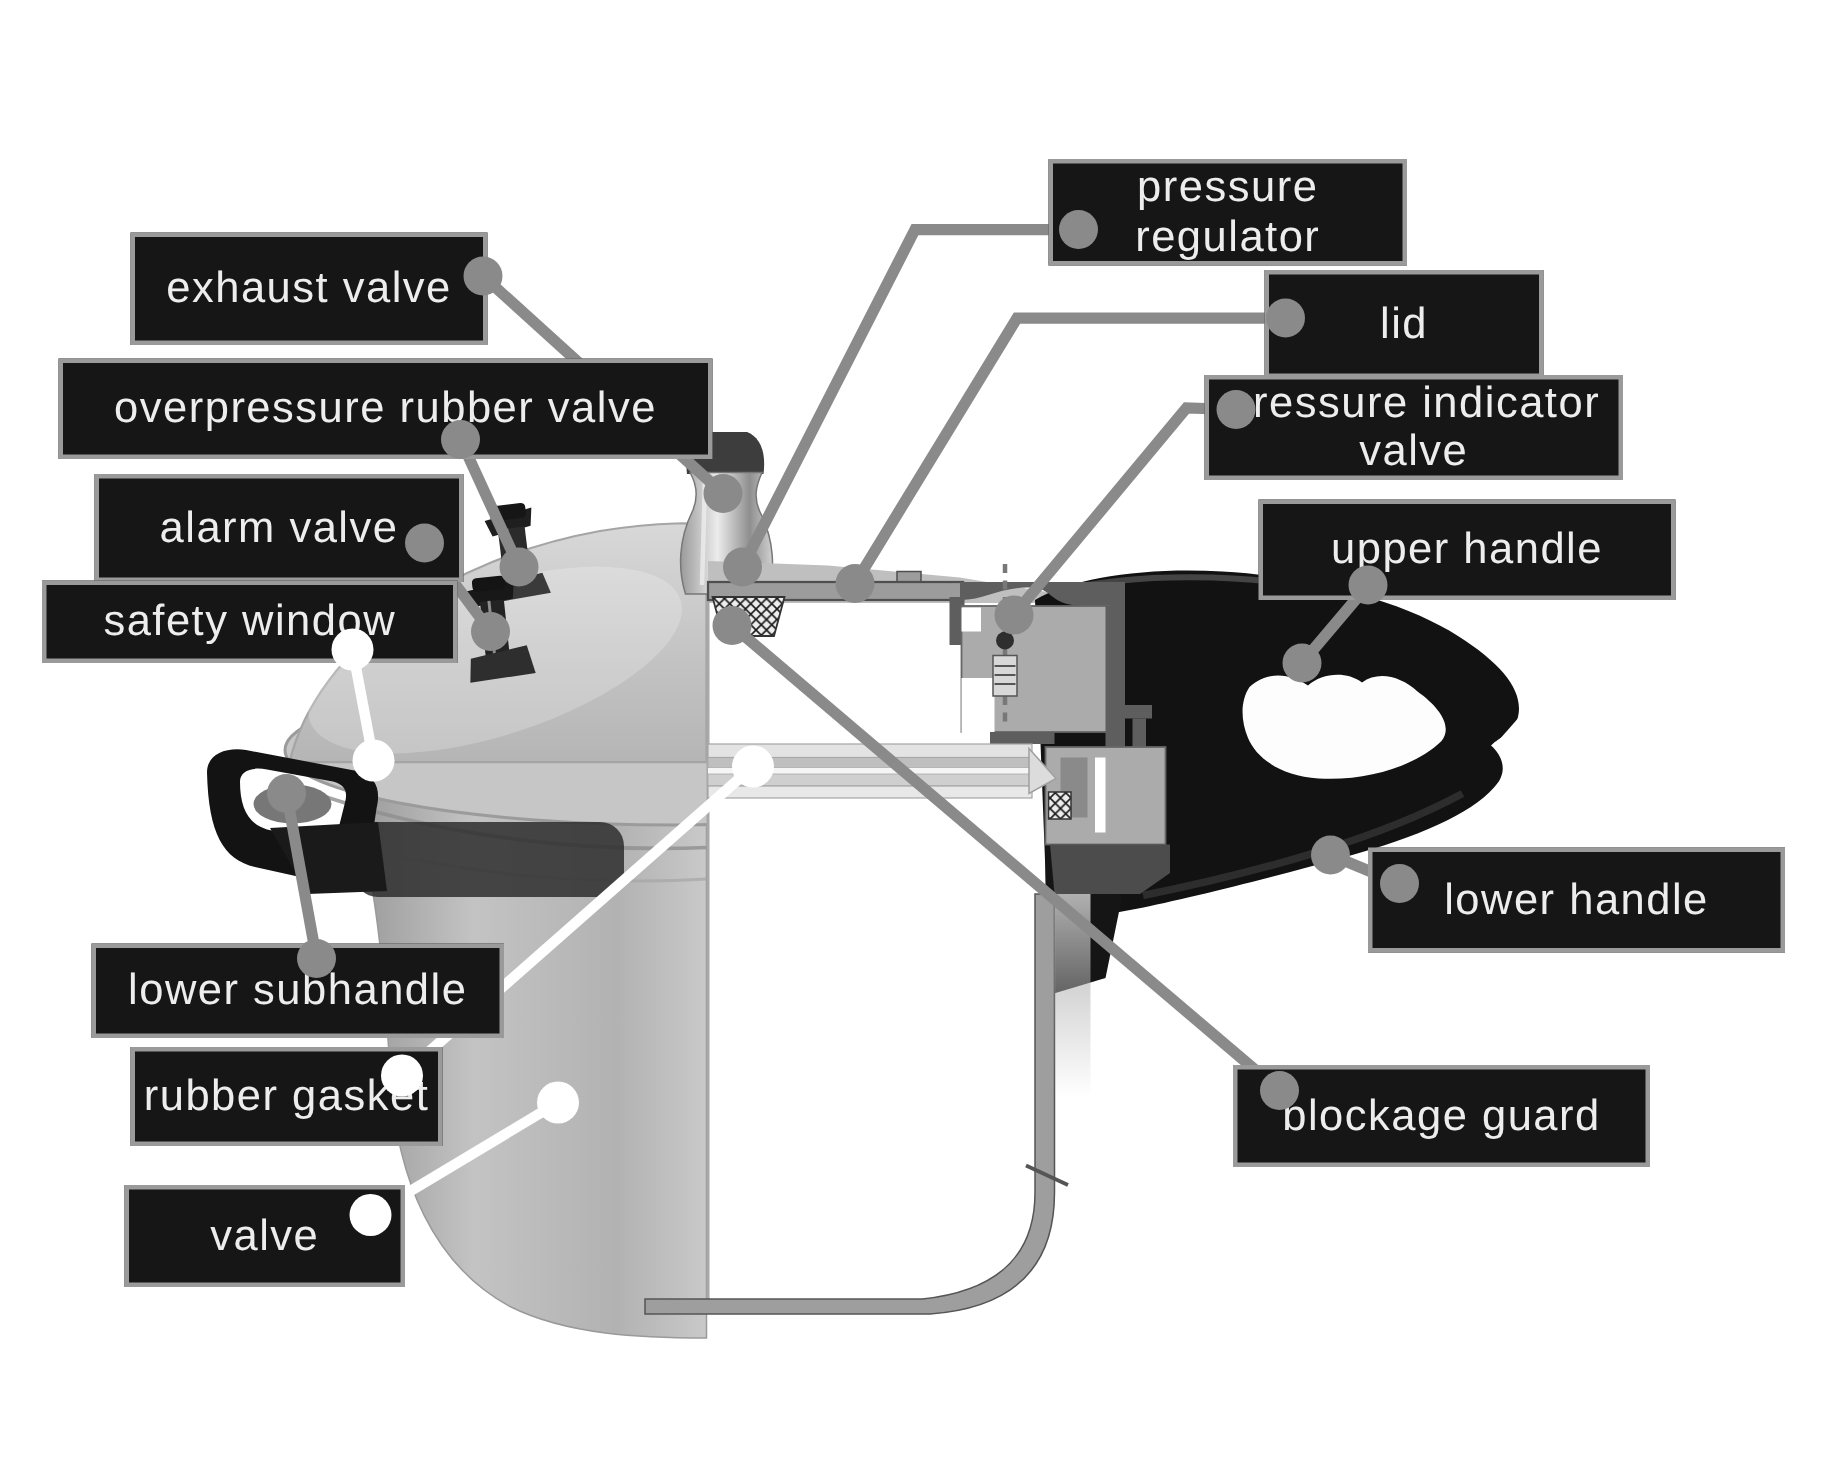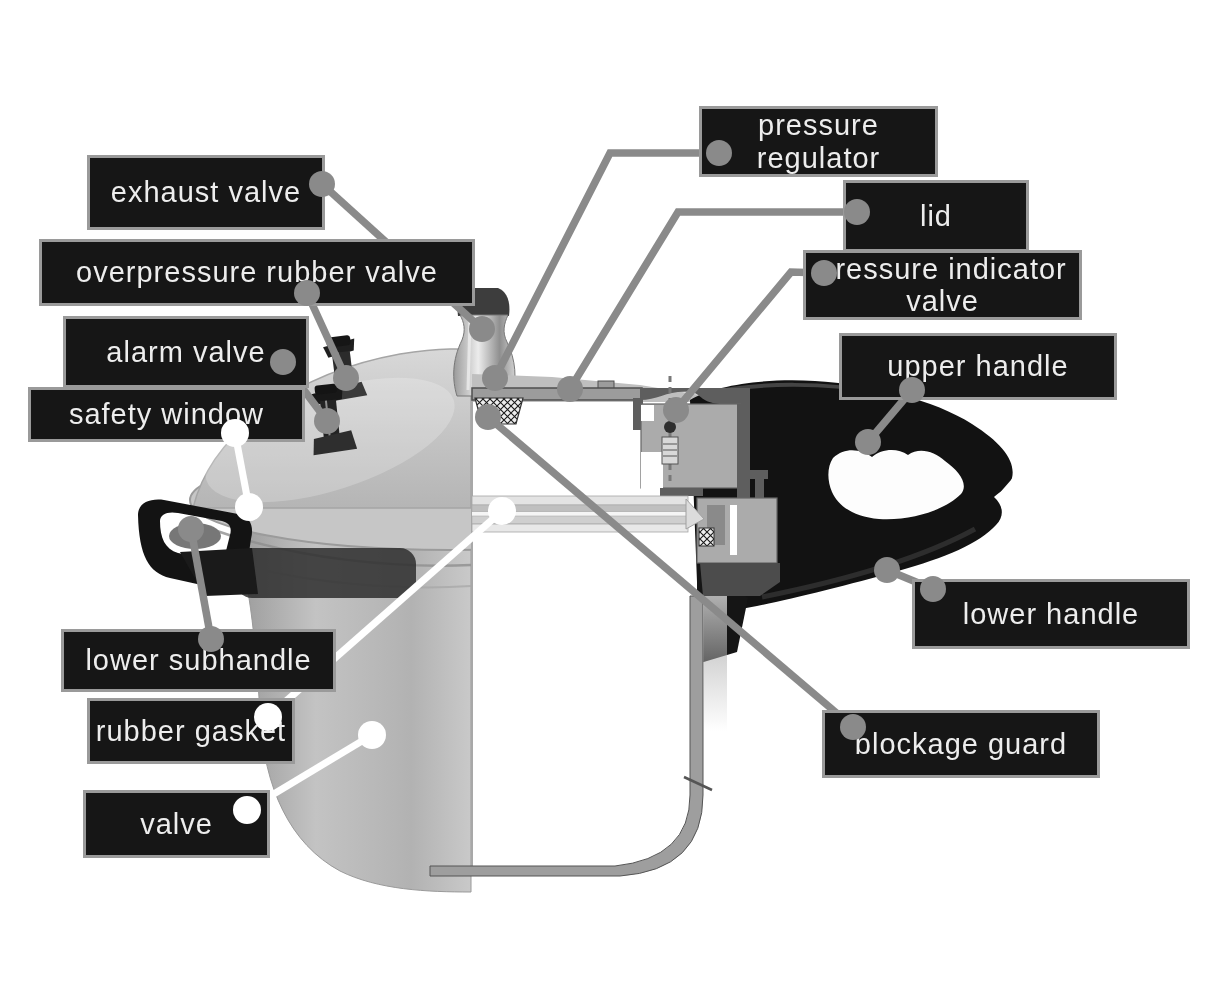--- a/index.html
+++ b/index.html
@@ -169,21 +169,21 @@
   </svg>
 
   <div class="label" style="left:699px;top:106px;width:239px;height:71px;">pressure regulator</div>
   <div class="label" style="left:87px;top:155px;width:238px;height:75px;">exhaust valve</div>
   <div class="label" style="left:843px;top:180px;width:186px;height:72px;">lid</div>
   <div class="label" style="left:39px;top:239px;width:436px;height:67px;">overpressure rubber valve</div>
   <div class="label" style="left:803px;top:250px;width:279px;height:70px;">pressure indicator valve</div>
   <div class="label" style="left:63px;top:316px;width:246px;height:72px;">alarm valve</div>
   <div class="label" style="left:839px;top:333px;width:278px;height:67px;">upper handle</div>
   <div class="label" style="left:28px;top:387px;width:277px;height:55px;">safety window</div>
-  <div class="label" style="left:912px;top:565px;width:278px;height:70px;margin-top:14px;">lower handle</div>
+  <div class="label" style="left:912px;top:565px;width:278px;height:70px;">lower handle</div>
   <div class="label" style="left:61px;top:629px;width:275px;height:63px;">lower subhandle</div>
   <div class="label" style="left:87px;top:698px;width:208px;height:66px;">rubber gasket</div>
   <div class="label" style="left:822px;top:710px;width:278px;height:68px;">blockage guard</div>
   <div class="label" style="left:83px;top:790px;width:187px;height:68px;">valve</div>
 
   <svg id="dots" width="1214" height="983" viewBox="0 0 1214 983">
     <g fill="#8a8a8a">
       <circle cx="322" cy="184" r="13"></circle>
         <circle cx="482" cy="329" r="13"></circle>
       <circle cx="307" cy="293" r="13"></circle>

